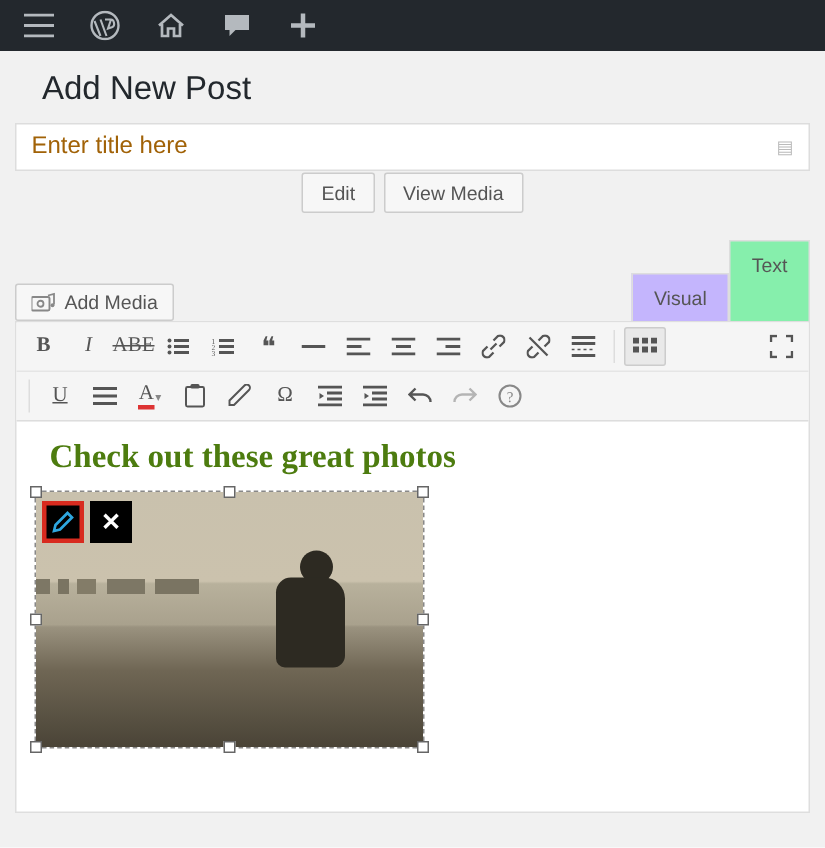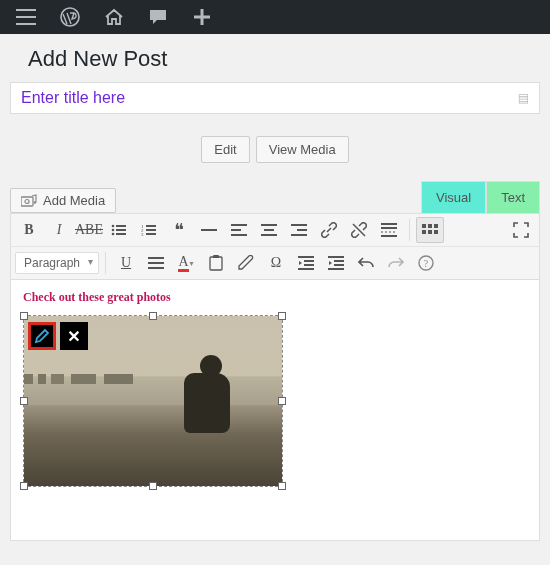--- a/index.html
+++ b/index.html
@@ -3,57 +3,57 @@
 <meta charset="utf-8">
 <style>
 * { box-sizing: border-box; margin: 0; padding: 0; }
 body { font-family: -apple-system, "Segoe UI", Arial, sans-serif; font-size: 13px; color: #333; width: 550px; background: #f1f1f1; }
 .adminbar { background: #23282d; height: 34px; display: flex; align-items: center; padding: 0 4px; gap: 0; }
 .adminbar .ab-item { color: #b4b9be; width: 44px; height: 34px; display: flex; align-items: center; justify-content: center; }
 .page { padding: 10px 10px 0 10px; background: #f1f1f1; }
 h1.title { font-size: 22px; font-weight: 400; color: #23282d; margin: 2px 0 10px 18px; }
 .title-input { width: 100%; background: #fff; border: 1px solid #ddd; padding: 6px 10px; font-size: 16px; color: #999; display: flex; align-items: center; justify-content: space-between; }
 .title-input .lock { color: #bbb; font-size: 12px; }
-.sample-row { display: flex; justify-content: center; gap: 6px; margin: 22px 0 18px 0; }
+.sample-row { display: flex; justify-content: center; gap: 6px; margin: 1px 0 18px 0; }
 .btn { background: #f7f7f7; border: 1px solid #ccc; color: #555; padding: 5px 12px; font-size: 13px; border-radius: 2px; cursor: pointer; }
 .media-row { display: flex; justify-content: space-between; align-items: flex-end; }
 .add-media { display: inline-flex; align-items: center; gap: 6px; background: #f7f7f7; border: 1px solid #ccc; padding: 4px 10px; color: #555; border-radius: 2px; cursor: pointer; }
 .tabs { display: flex; }
 .tab { padding: 8px 14px; border: 1px solid #ddd; border-bottom: none; background: #86efac; color: #555; cursor: pointer; font-size: 13px; }
-.tab.active { background: #5eead4; border-color: #ddd; }
+.tab.active { background: #c4b5fd; border-color: #ddd; margin-top: 22px; }
 .editor-wrap { border: 1px solid #dedede; background: #fff; }
 .toolbar { background: #f5f5f5; border-bottom: 1px solid #ddd; }
 .tb-row { display: flex; align-items: center; flex-wrap: nowrap; padding: 3px 4px; gap: 2px; }
 .tb-row + .tb-row { border-top: 1px solid #e5e5e5; }
 .tb-btn { width: 28px; height: 26px; display: inline-flex; align-items: center; justify-content: center; color: #555; border: 1px solid transparent; border-radius: 2px; cursor: pointer; font-size: 14px; font-family: Georgia, serif; }
 .tb-btn.boxed { border: 1px solid #ccc; background: #e9e9e9; }
 .tb-sep { width: 1px; height: 22px; background: #ddd; margin: 0 4px; }
 .tb-spacer { flex: 1; }
 .para-select { border: 1px solid #ddd; background: #fff; color: #666; font-size: 12px; padding: 3px 18px 3px 8px; position: relative; border-radius: 2px; cursor: pointer; }
 .para-select::after { content: "▾"; position: absolute; right: 5px; top: 3px; color: #888; font-size: 10px; }
 .content { padding: 10px 12px 20px 12px; min-height: 260px; position: relative; }
-.content h3 { font-family: Georgia, "Times New Roman", serif; font-weight: 700; font-size: 12px; color: #be185d; margin-bottom: 10px; }
+.content h3 { font-family: Georgia, "Times New Roman", serif; font-weight: 700; font-size: 22px; color: #4d7c0f; margin-bottom: 10px; margin-left: 10px; }
 .img-frame { position: relative; width: 260px; height: 172px; border: 1px dashed #888; }
 .handle { position: absolute; width: 8px; height: 8px; background: #fff; border: 1px solid #666; }
 .h-tl { top: -4px; left: -4px; } .h-tm { top: -4px; left: 50%; margin-left: -4px; } .h-tr { top: -4px; right: -4px; }
 .h-ml { top: 50%; left: -4px; margin-top: -4px; } .h-mr { top: 50%; right: -4px; margin-top: -4px; }
 .h-bl { bottom: -4px; left: -4px; } .h-bm { bottom: -4px; left: 50%; margin-left: -4px; } .h-br { bottom: -4px; right: -4px; }
 .photo { position: absolute; inset: 0; background: linear-gradient(to bottom, #c9c1ad 0%, #cbc2ad 35%, #b8b19c 36%, #a9a18d 52%, #9a927f 53%, #6f6654 70%, #4a4437 100%); overflow: hidden; }
 .skyline { position: absolute; left: 0; right: 30%; top: 34%; height: 10px; background: linear-gradient(to right, #7d7765 0 5%, transparent 5% 8%, #7a7462 8% 12%, transparent 12% 15%, #837c68 15% 22%, transparent 22% 26%, #7d7765 26% 40%, transparent 40% 44%, #7a7462 44% 60%, transparent 60% 100%); }
 .person { position: absolute; right: 18%; bottom: 24%; width: 70px; height: 90px; }
 .person .head { position: absolute; top: 0; left: 34px; width: 22px; height: 22px; border-radius: 50%; background: #2d2a22; }
 .person .body { position: absolute; top: 18px; left: 18px; width: 46px; height: 60px; background: #2d2a22; border-radius: 10px 14px 8px 6px; }
 .img-tools { position: absolute; top: 6px; left: 4px; display: flex; gap: 4px; }
 .tool { width: 28px; height: 28px; display: flex; align-items: center; justify-content: center; cursor: pointer; }
 .tool.edit { background: #000; border: 3px solid #d82b1f; }
 .tool.edit svg { stroke: #2ea7e0; }
 .tool.remove { background: #000; color: #fff; font-size: 16px; font-weight: 700; }
 .statuspath { border-top: 1px solid #e5e5e5; background: #f7f7f7; padding: 6px 10px; font-size: 12px; color: #666; }
 svg { display: block; }
-.muted { color: #6d28d9; }
+.muted { color: #a16207; }
 </style>
 </head>
 <body>
 
 <div class="adminbar">
   <div class="ab-item">
     <svg width="20" height="16" viewBox="0 0 20 16">
         <path d="M0 1h20M0 8h20M0 15h20" stroke="#b4b9be" stroke-width="2"></path>
       </svg>
   </div>
@@ -200,21 +200,20 @@
             </svg>
           </div>
         <div class="tb-spacer"></div>
         <div class="tb-btn">
             <svg width="16" height="16" viewBox="0 0 16 16">
               <path d="M1 5V1h4M15 5V1h-4M1 11v4h4M15 11v4h-4" fill="none" stroke="#555" stroke-width="1.6"></path>
             </svg>
           </div>
       </div>
       <div class="tb-row">
-        <div class="para-select">Paragraph</div>
         <div class="tb-sep"></div>
         <div class="tb-btn">
             <u>U</u>
           </div>
         <div class="tb-btn">
             <svg width="16" height="12">
               <rect y="0" width="16" height="2" fill="#555"></rect>
               <rect y="5" width="16" height="2" fill="#555"></rect>
               <rect y="10" width="16" height="2" fill="#555"></rect>
             </svg>

